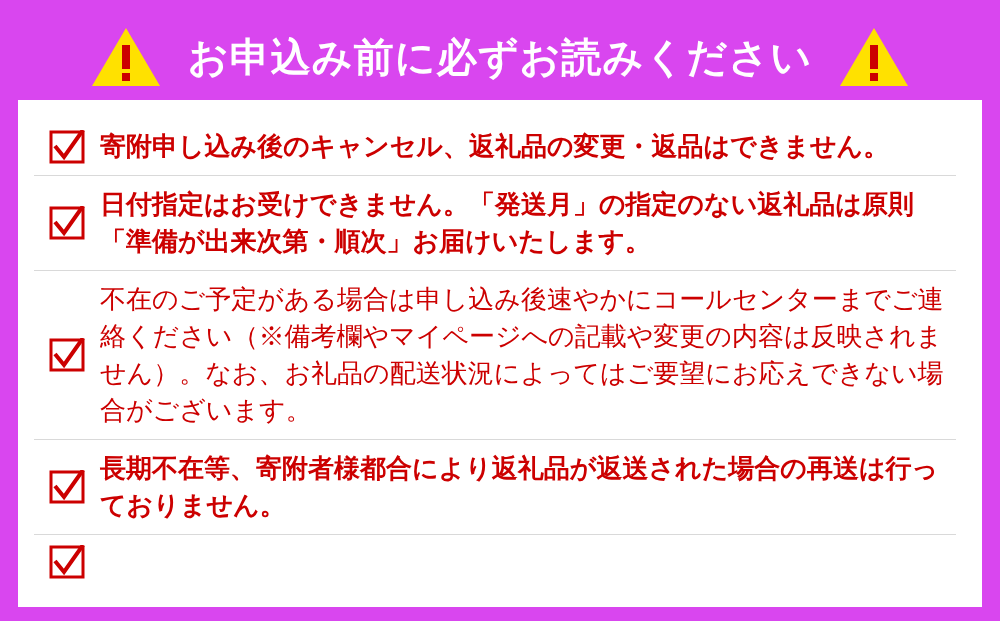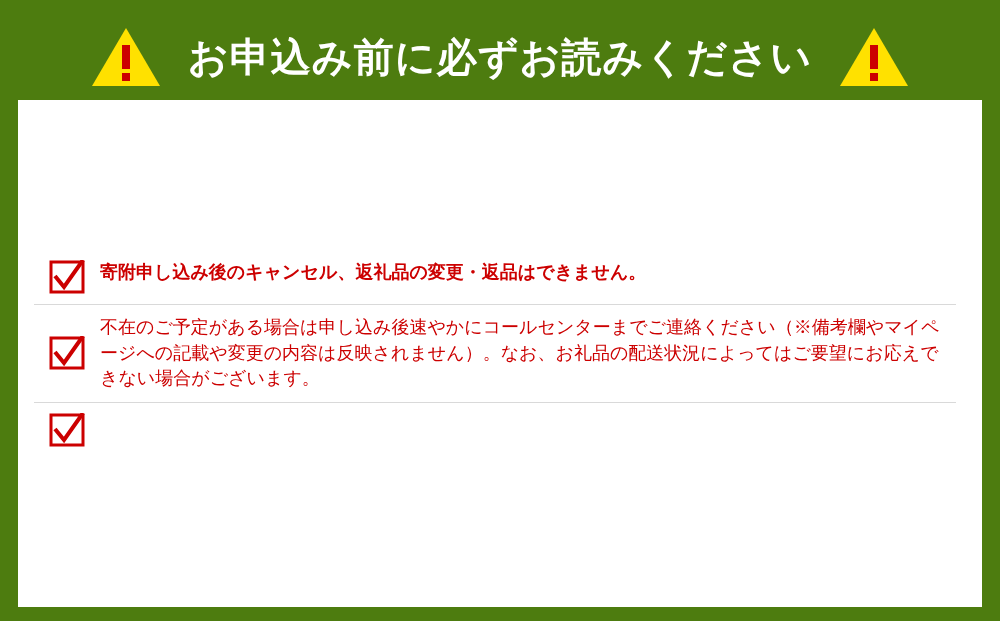--- a/index.html
+++ b/index.html
@@ -10,21 +10,21 @@
     width: 1000px;
     height: 621px;
     background: #ffffff;
     font-family: "Liberation Sans", sans-serif;
     overflow: hidden;
   }
   .poster {
     position: relative;
     width: 1000px;
     height: 621px;
-    background: #4d7c0f;
+    background: #d946ef;
     box-sizing: border-box;
     padding: 14px 18px 14px 18px;
     display: flex;
     flex-direction: column;
   }
   
   .header {
     height: 86px;
     flex: 0 0 86px;
     display: flex;
@@ -84,21 +84,21 @@
     position: relative;
   }
   .check-box svg {
     display: block;
     width: 100%;
     height: 100%;
   }
   .rule-text {
     flex: 1 1 auto;
     color: #cc0000;
-    font-size: 18px;
+    font-size: 26px;
     line-height: 1.42;
     font-weight: 500;
     letter-spacing: 0px;
     word-break: break-all;
   }
   .rule-1 .rule-text,
   .rule-2 .rule-text,
   .rule-4 .rule-text,
   .rule-5 .rule-text {
     font-weight: bold;
@@ -137,33 +137,55 @@
         <span class="check-box">
           <svg viewBox="0 0 36 34" xmlns="http://www.w3.org/2000/svg">
             <rect x="2" y="2" width="32" height="30" fill="#ffffff" stroke="#cc0000" stroke-width="3"></rect>
             <polyline points="6,16 15,27 34,0" fill="none" stroke="#cc0000" stroke-width="4"></polyline>
           </svg>
         </span>
       </div>
       <div class="rule-text">寄附申し込み後のキャンセル、返礼品の変更・返品はできません。</div>
     </div>
 
+    <div class="rule-row rule-2">
+      <div class="check-cell">
+        <span class="check-box">
+          <svg viewBox="0 0 36 34" xmlns="http://www.w3.org/2000/svg">
+            <rect x="2" y="2" width="32" height="30" fill="#ffffff" stroke="#cc0000" stroke-width="3"></rect>
+            <polyline points="6,16 15,27 34,0" fill="none" stroke="#cc0000" stroke-width="4"></polyline>
+          </svg>
+        </span>
+      </div>
+      <div class="rule-text">日付指定はお受けできません。「発送月」の指定のない返礼品は原則「準備が出来次第・順次」お届けいたします。</div>
+    </div>
 
     <div class="rule-row rule-3">
       <div class="check-cell">
         <span class="check-box">
           <svg viewBox="0 0 36 34" xmlns="http://www.w3.org/2000/svg">
             <rect x="2" y="2" width="32" height="30" fill="#ffffff" stroke="#cc0000" stroke-width="3"></rect>
             <polyline points="6,16 15,27 34,0" fill="none" stroke="#cc0000" stroke-width="4"></polyline>
           </svg>
         </span>
       </div>
       <div class="rule-text">不在のご予定がある場合は申し込み後速やかにコールセンターまでご連絡ください（※備考欄やマイページへの記載や変更の内容は反映されません）。なお、お礼品の配送状況によってはご要望にお応えできない場合がございます。</div>
     </div>
 
+    <div class="rule-row rule-4">
+      <div class="check-cell">
+        <span class="check-box">
+          <svg viewBox="0 0 36 34" xmlns="http://www.w3.org/2000/svg">
+            <rect x="2" y="2" width="32" height="30" fill="#ffffff" stroke="#cc0000" stroke-width="3"></rect>
+            <polyline points="6,16 15,27 34,0" fill="none" stroke="#cc0000" stroke-width="4"></polyline>
+          </svg>
+        </span>
+      </div>
+      <div class="rule-text">長期不在等、寄附者様都合により返礼品が返送された場合の再送は行っておりません。</div>
+    </div>
 
     <div class="rule-row rule-5">
       <div class="check-cell">
         <span class="check-box">
           <svg viewBox="0 0 36 34" xmlns="http://www.w3.org/2000/svg">
             <rect x="2" y="2" width="32" height="30" fill="#ffffff" stroke="#cc0000" stroke-width="3"></rect>
             <polyline points="6,16 15,27 34,0" fill="none" stroke="#cc0000" stroke-width="4"></polyline>
           </svg>
         </span>
       </div>

